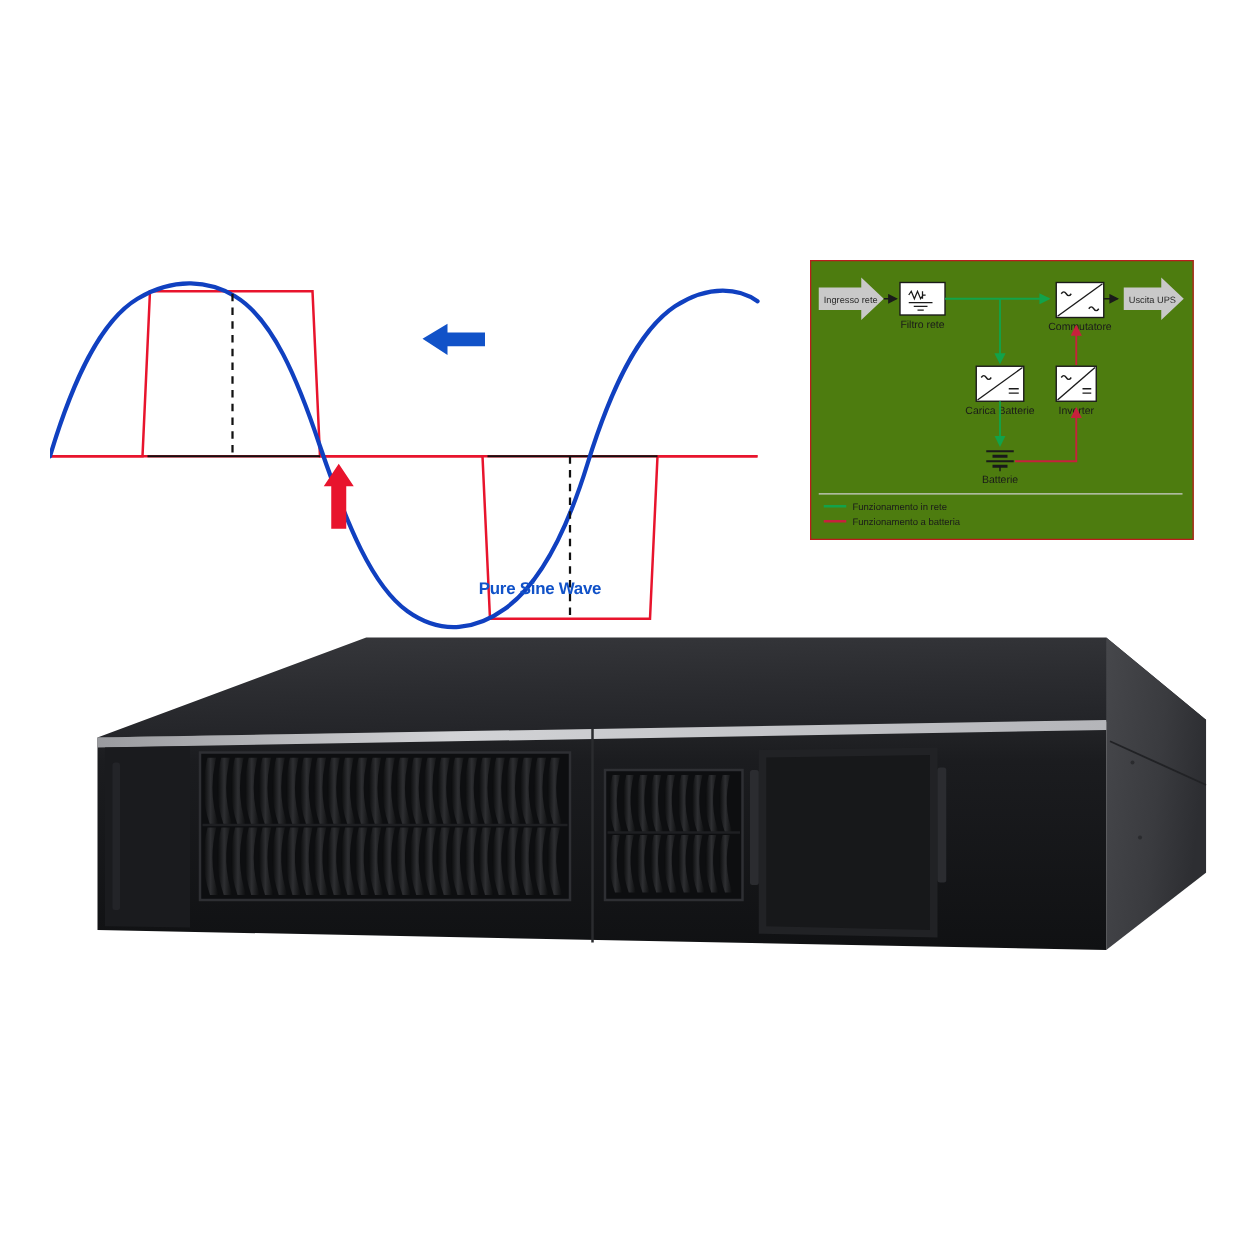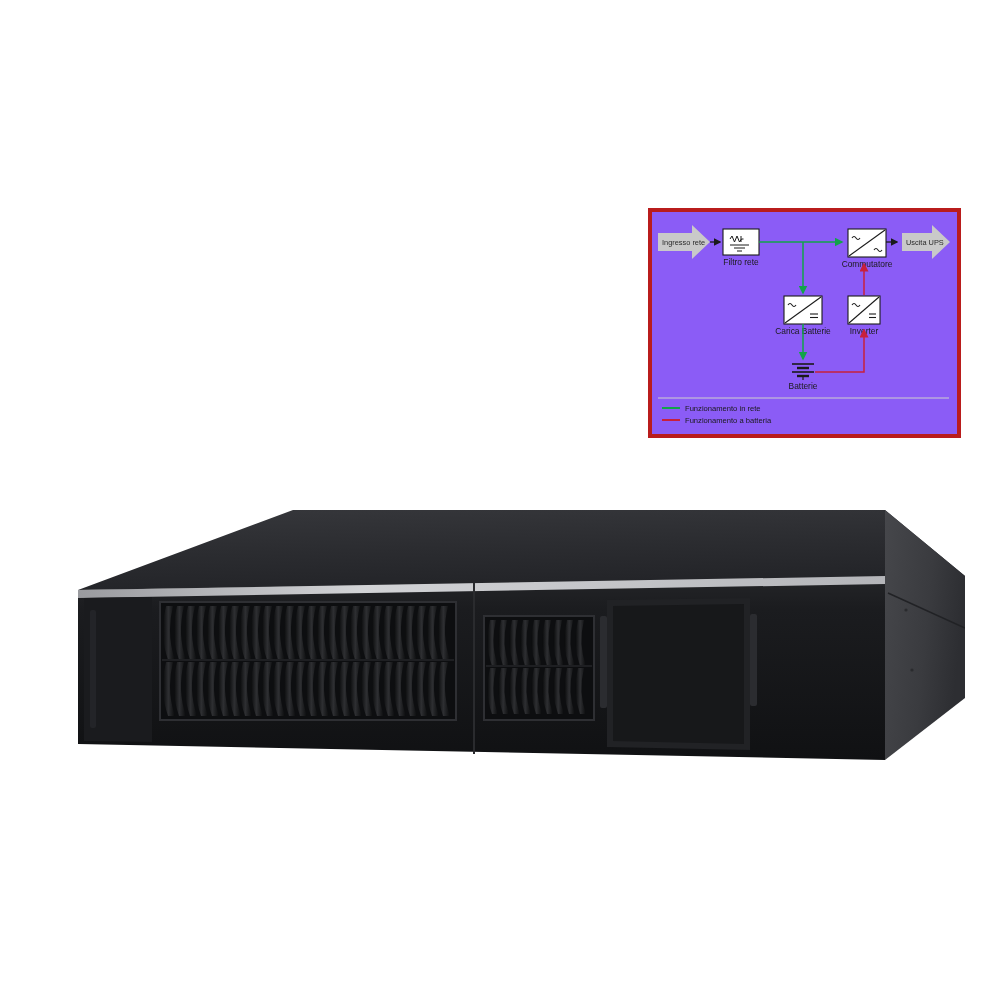--- a/index.html
+++ b/index.html
@@ -11,32 +11,67 @@
   
   #wavefig{position:absolute;left:40px;top:195px;width:610px;height:330px;}
   #wavefig svg{display:block;}
   .lbl-pure{position:absolute;left:343px;top:268px;color:#1152c8;
             font-size:13.5px;font-weight:bold;letter-spacing:-0.2px;white-space:nowrap;}
   .lbl-mod{position:absolute;left:206px;top:419px;color:#e8142d;
            font-size:13.5px;font-weight:bold;letter-spacing:-0.2px;white-space:nowrap;}
 
   
   #blockdiag{position:absolute;left:648px;top:208px;width:305px;height:222px;
-             background:#8b5cf6;border:4px solid #b91c1c;}
+             background:#4d7c0f;border:1px solid #b91c1c;}
   #blockdiag svg{display:block;}
 
   
   #ups{position:absolute;left:60px;top:498px;width:905px;height:290px;}
   #ups svg{display:block;}
 </style>
 </head>
 <body>
 
 <div id="stage">
 
+  <div id="wavefig">
+    <svg width="610" height="330" viewBox="0 0 610 330">
+
+      <line x1="0" y1="170" x2="566" y2="170" stroke="#e8142d" stroke-width="2"></line>
+
+      <path d="M 0,170 L 74,170 L 80,38 L 210,38 L 216,170 L 346,170
+               L 352,300 L 480,300 L 486,170 L 566,170" fill="none" stroke="#e8142d" stroke-width="2" stroke-linejoin="miter"></path>
+
+      <line x1="78" y1="170" x2="216" y2="170" stroke="#111" stroke-width="1.6"></line>
+      <line x1="350" y1="170" x2="486" y2="170" stroke="#111" stroke-width="1.6"></line>
+
+      <path d="M 0,170
+               C 18,110 40,62 70,44
+               C 100,26 128,30 148,42
+               C 178,60 198,108 216,162
+               C 238,226 258,274 286,294
+               C 314,314 342,308 364,292
+               C 392,272 414,228 430,176
+               C 448,118 470,70 500,50
+               C 528,32 552,36 566,46" fill="none" stroke="#1040c0" stroke-width="3.4" stroke-linecap="round"></path>
+
+      <line x1="146" y1="40" x2="146" y2="170" stroke="#111" stroke-width="1.8" stroke-dasharray="6 5"></line>
+      <line x1="416" y1="170" x2="416" y2="300" stroke="#111" stroke-width="1.8" stroke-dasharray="6 5"></line>
+
+      <g>
+        <path d="M 298,76 L 318,64 L 318,71 L 348,71 L 348,82 L 318,82 L 318,89 Z" fill="#1152c8"></path>
+      </g>
+
+      <g>
+        <path d="M 231,176 L 243,194 L 237,194 L 237,228 L 225,228 L 225,194 L 219,194 Z" fill="#e8142d"></path>
+      </g>
+    </svg>
+    <div class="lbl-pure">Pure Sine Wave</div>
+    <div class="lbl-mod">Modified Sine Wave</div>
+  </div>
 
   <div id="blockdiag">
     <svg width="303" height="220" viewBox="0 0 303 220">
       <defs>
         <marker id="ag" markerWidth="6" markerHeight="6" refX="5" refY="3" orient="auto">
           <path d="M0,0 L6,3 L0,6 Z" fill="#12a34a"></path>
         </marker>
         <marker id="ar" markerWidth="6" markerHeight="6" refX="5" refY="3" orient="auto">
           <path d="M0,0 L6,3 L0,6 Z" fill="#c8203c"></path>
         </marker>

